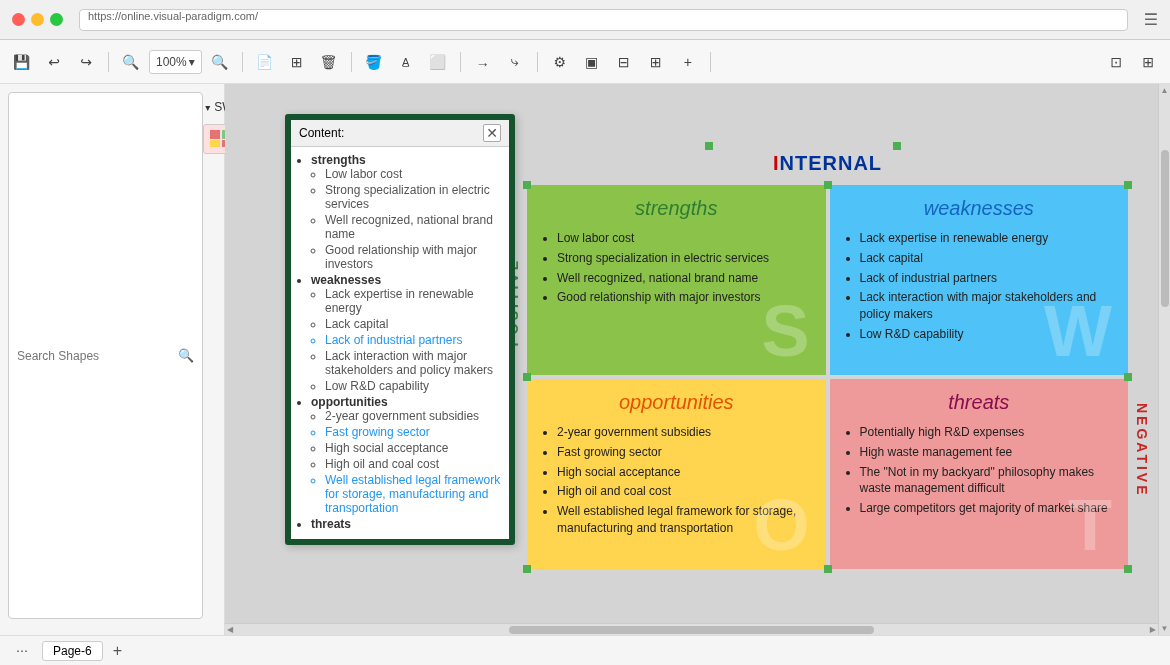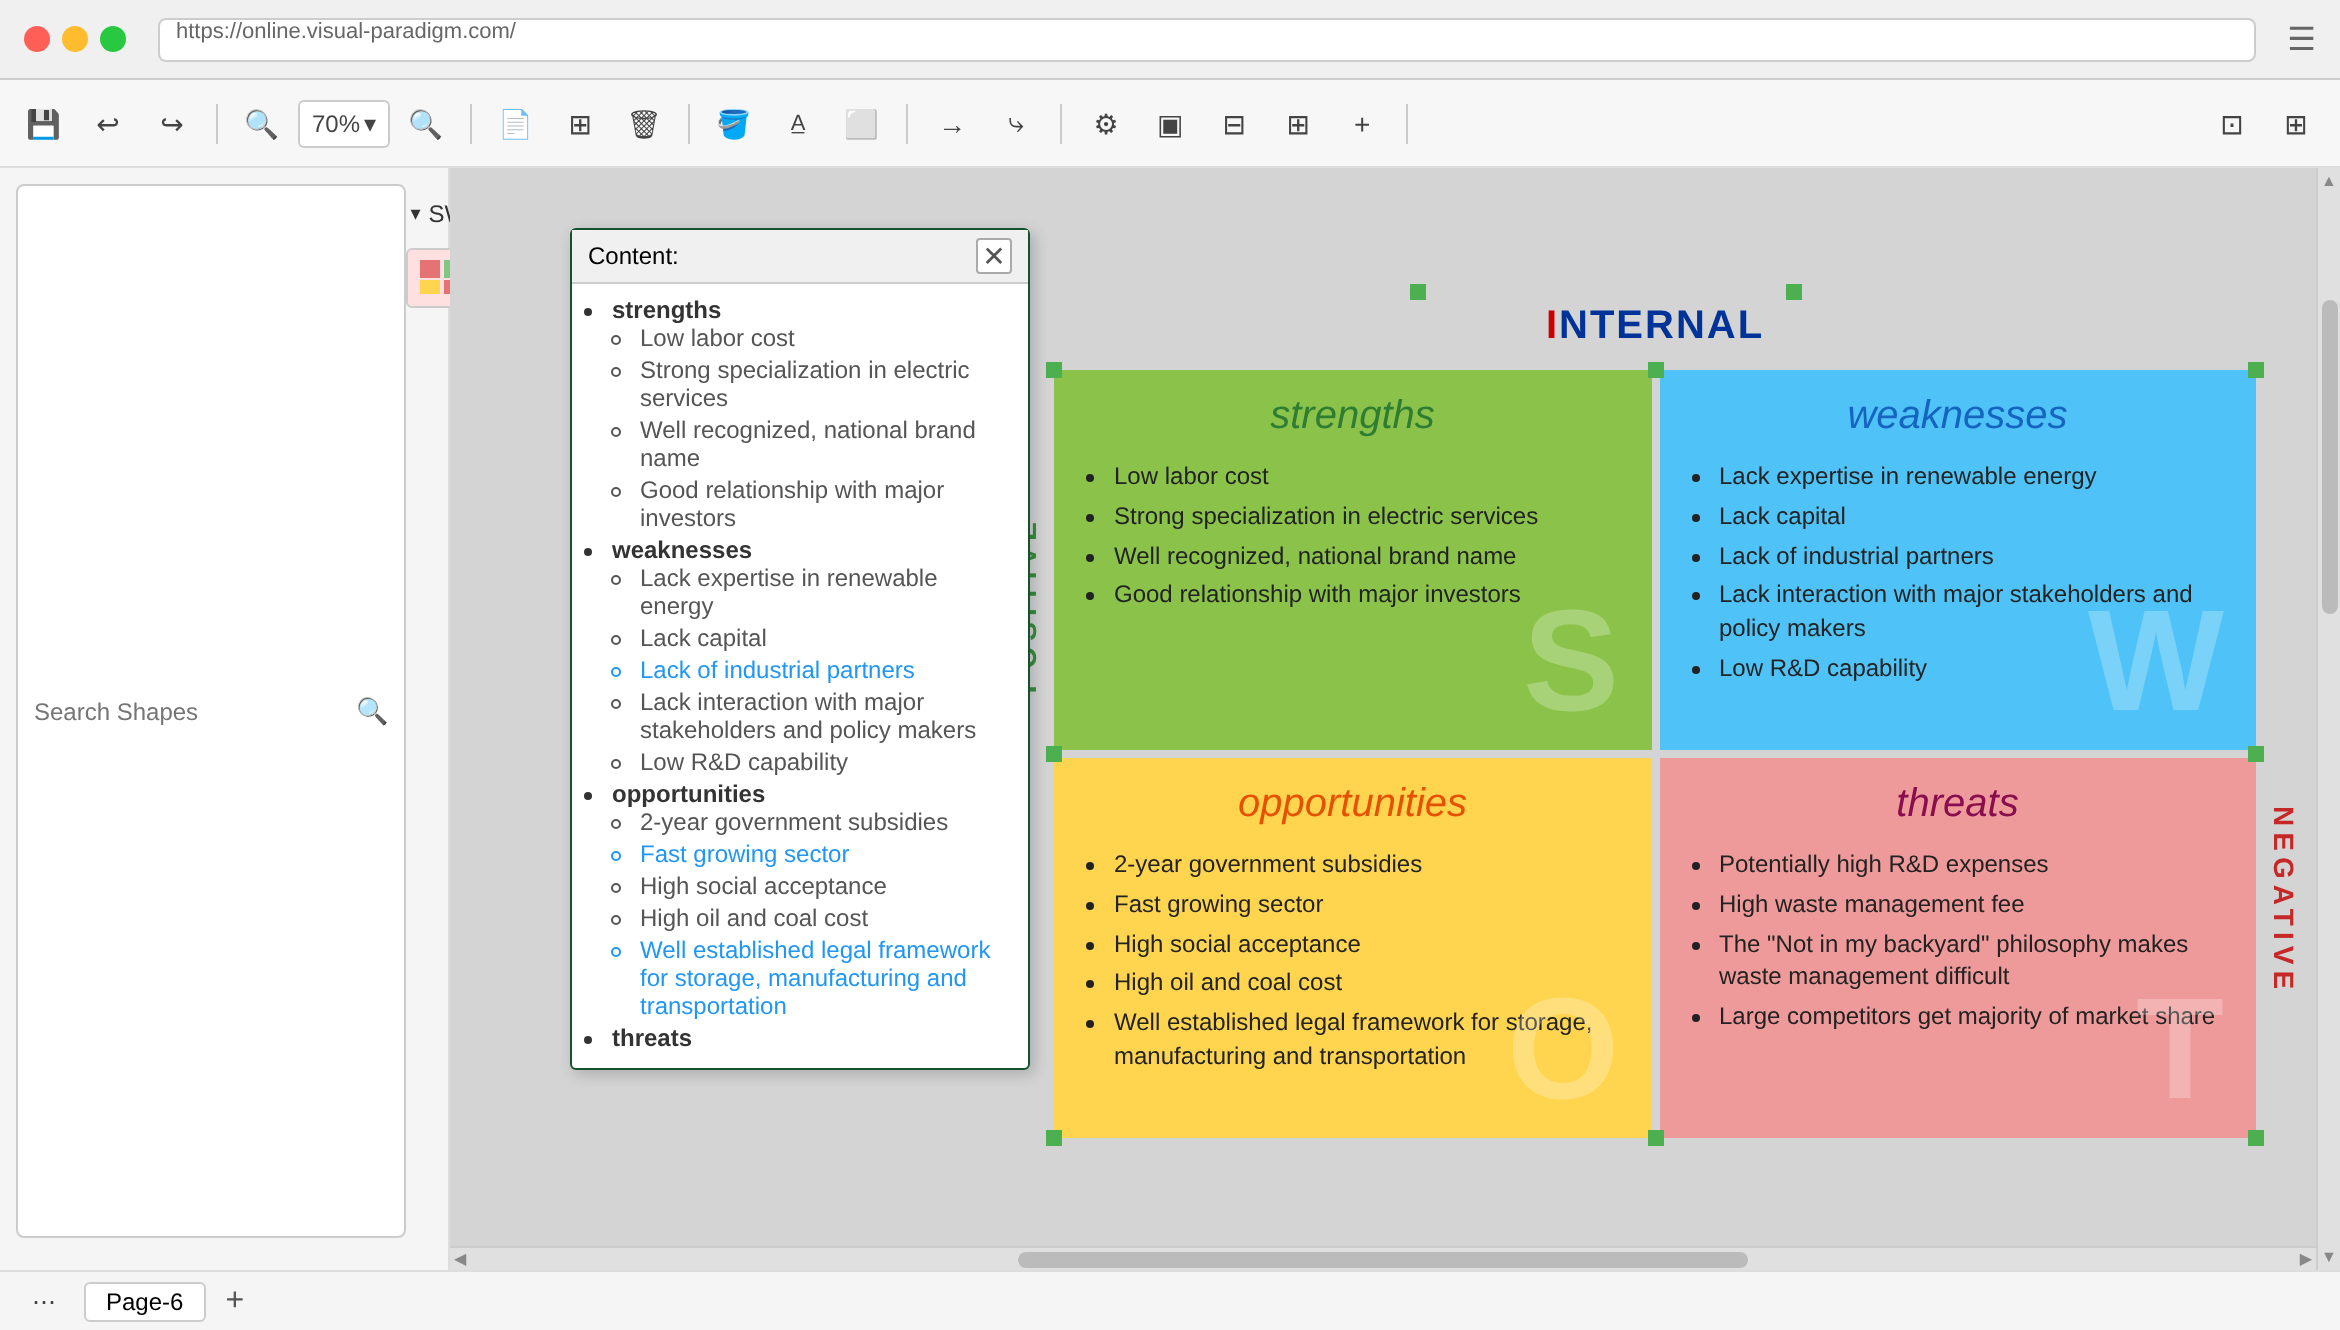--- a/index.html
+++ b/index.html
@@ -167,21 +167,21 @@
       z-index: 10;
     }
 
     
     .content-popup {
       position: absolute;
       top: 30px;
       left: 60px;
       width: 230px;
       background: white;
-      border: 1px solid #14532d;
+      border: 6px solid #14532d;
       border-radius: 3px;
       box-shadow: 2px 2px 8px rgba(0,0,0,0.2);
       z-index: 100;
       font-size: 12px;
     }
     .popup-header {
       display: flex; align-items: center; justify-content: space-between;
       padding: 4px 8px;
       background: #f0f0f0;
       border-bottom: 1px solid #ccc;
@@ -239,21 +239,21 @@
   <div class="hamburger-icon">☰</div>
 </div>
 
 <div class="toolbar">
   <button class="tb-btn">💾</button>
   <button class="tb-btn">↩</button>
   <button class="tb-btn">↪</button>
   <div class="tb-separator"></div>
   <button class="tb-btn">🔍</button>
   <div class="zoom-control">
-    <span>70%</span>
+    <span>100%</span>
     <span>▾</span>
   </div>
   <button class="tb-btn">🔍</button>
   <div class="tb-separator"></div>
   <button class="tb-btn">📄</button>
   <button class="tb-btn">⊞</button>
   <button class="tb-btn">🗑</button>
   <div class="tb-separator"></div>
   <button class="tb-btn">🪣</button>
   <button class="tb-btn" style="font-size:11px;">A̲</button>

